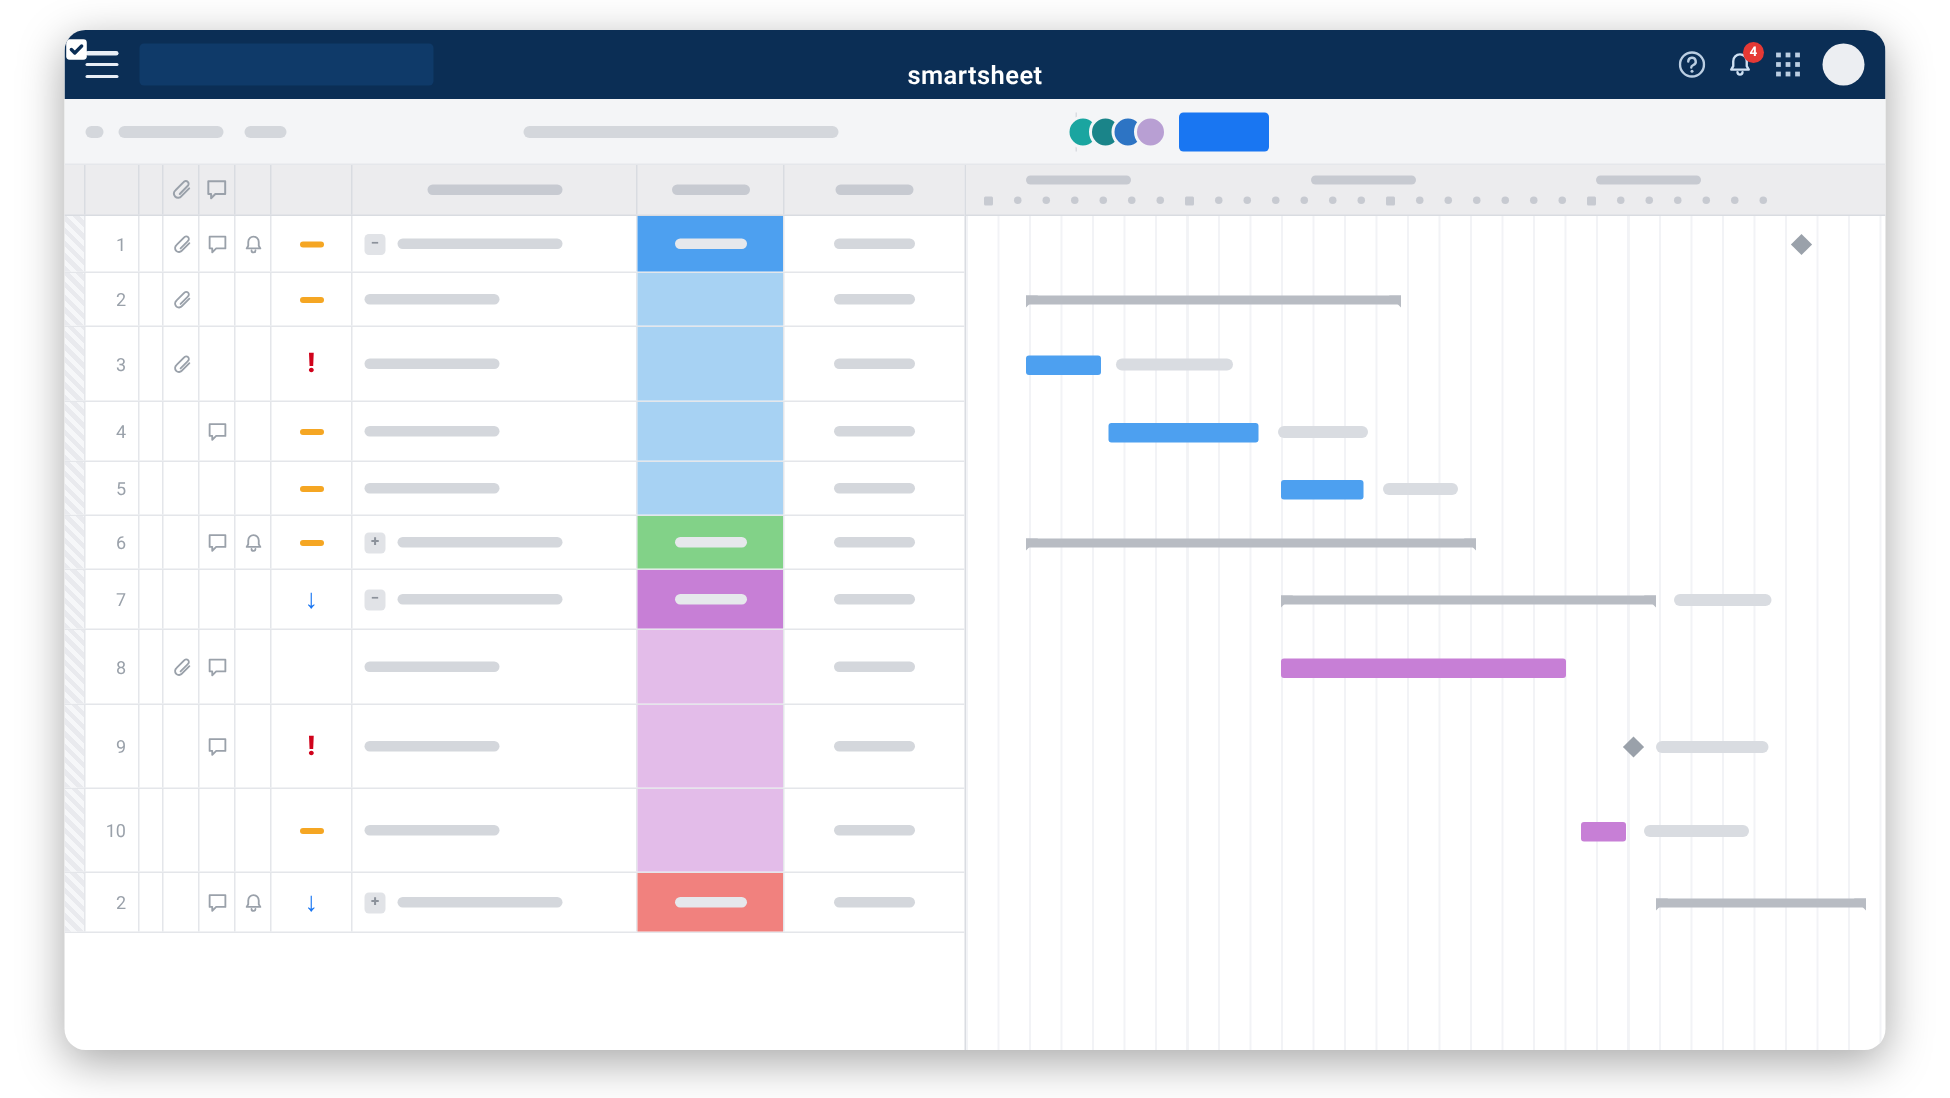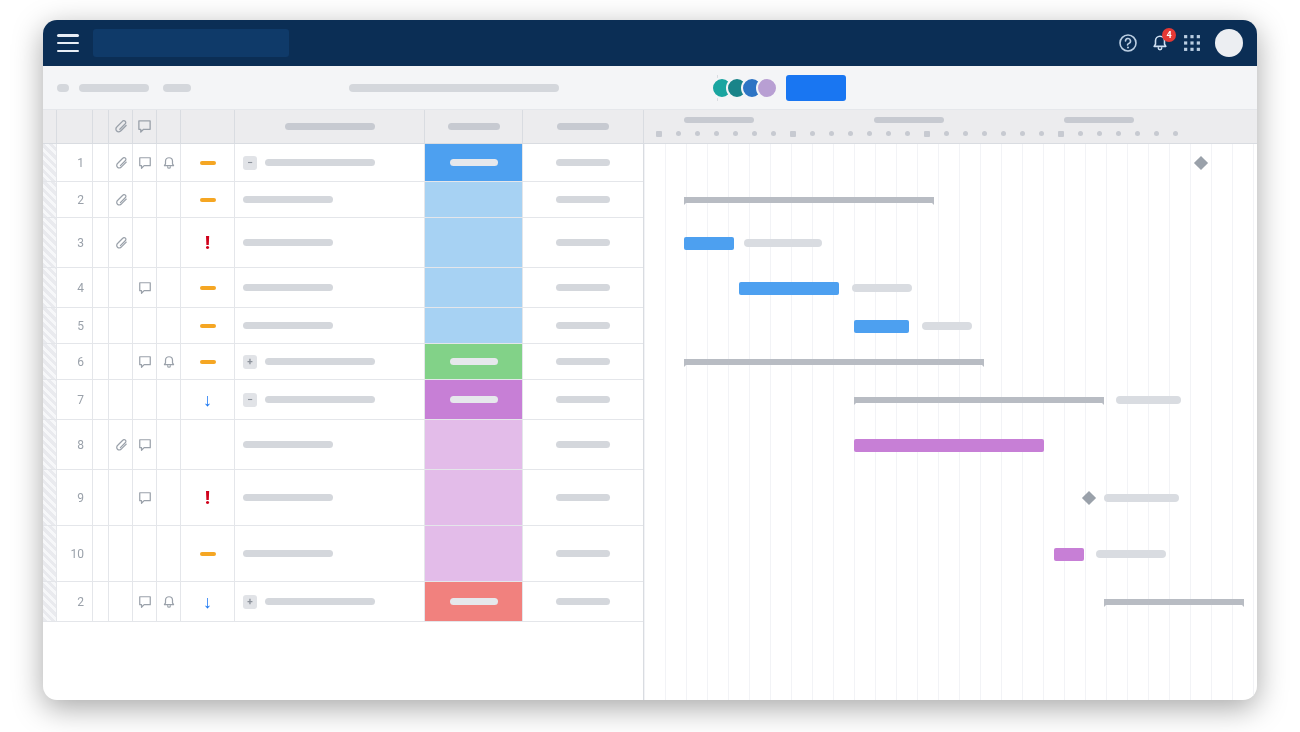--- a/index.html
+++ b/index.html
@@ -142,20 +142,25 @@
 
 <div class="frame">
 
   <div class="topbar">
     <div class="burger">
         <span></span>
         <span></span>
         <span></span>
       </div>
     <div class="searchbox"></div>
+    <div class="brand">
+      <svg width="16" height="16" viewBox="0 0 14 14">
+          <use href="#i-check" color="#fff"></use>
+        </svg><span>smartsheet</span>
+    </div>
     <div class="topbar-right">
       <svg class="help-icn" viewBox="0 0 18 18">
           <use href="#i-help" color="#cfe0f2"></use>
         </svg>
       <div class="bell">
         <svg width="18" height="18" viewBox="0 0 16 16">
             <use href="#i-bell" color="#cfe0f2"></use>
           </svg>
         <div class="badge">4</div>
       </div>

